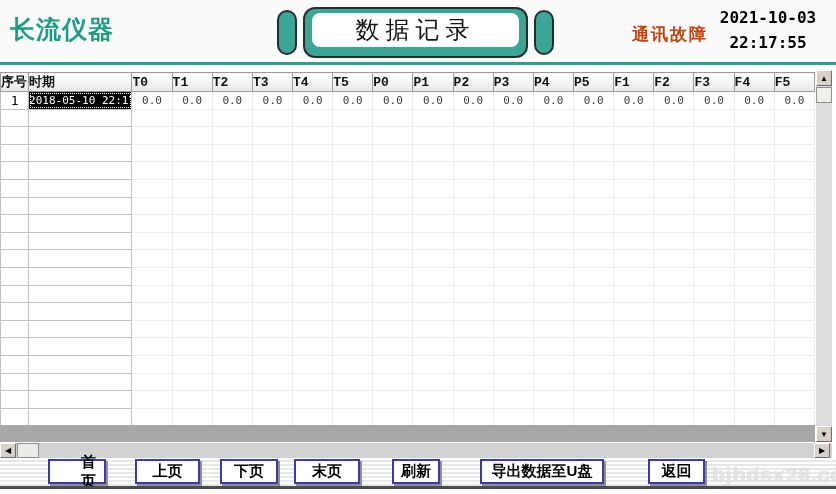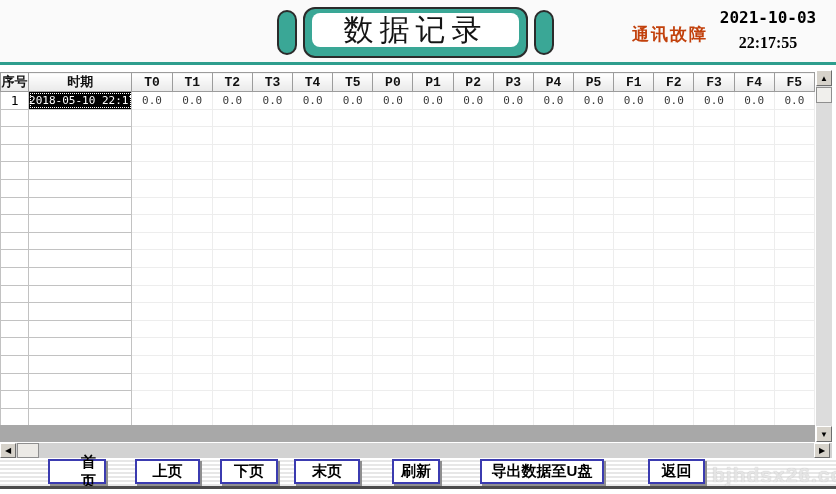--- a/index.html
+++ b/index.html
@@ -13,36 +13,36 @@
            color:#1d9c85; letter-spacing:1px; }
   .pill { position:absolute; top:10px; width:20px; height:45px; background:#3aa796;
           border:2px solid #2b2b2b; border-radius:10px; }
   #pill-left { left:277px; }
   #pill-right { left:534px; }
   #title-box { position:absolute; left:303px; top:7px; width:225px; height:51px;
                background:#3aa796; border:2px solid #2b2b2b; border-radius:12px;
                padding:4px 7px 9px 7px; }
   #title-inner { width:100%; height:100%; background:#ffffff; border-radius:8px;
                  display:flex; align-items:center; justify-content:center; }
-  #page-title { font-size:30px; color:#141414; letter-spacing:6px;
+  #page-title { font-size:24px; color:#141414; letter-spacing:6px;
                 font-family:"Liberation Serif", serif; }
   #status { position:absolute; left:595px; top:23px; width:150px; text-align:center;
             font-size:17px; font-weight:bold; color:#c2410c; letter-spacing:2px; }
   #datetime { position:absolute; left:706px; top:6px; width:124px; text-align:center;
               color:#000000; font-weight:bold; font-family:"DejaVu Sans Mono", monospace; }
   #date-text { font-size:16px; line-height:24px; }
-  #time-text { font-size:16px; line-height:26px;font-family:Liberation Serif, serif; }
+  #time-text { font-size:16px; line-height:26px; }
   #teal-line { position:absolute; left:0; top:62px; width:836px; height:3px; background:#2e9e8e; }
 
   
   #table-wrap { position:absolute; left:0; top:72px; width:816px; height:353px; overflow:hidden; }
   table { border-collapse:collapse; table-layout:fixed; width:815px; }
   th, td { overflow:hidden; white-space:nowrap; }
   th { height:19px; background:linear-gradient(#ffffff,#e9e9e9); border:1px solid #9c9c9c;
-       font-size:13px; font-weight:bold; color:#111; text-align:center;
+       font-size:13px; font-weight:bold; color:#111; text-align:left;
        font-family:"Liberation Mono", monospace; }
   th.cn { font-family:"Liberation Sans", sans-serif; }
   td { height:17.6px; border:1px solid #ededed; font-size:11px; text-align:center;
        color:#3a3a3a; font-family:"DejaVu Sans Mono", monospace; }
   td:nth-child(1), td:nth-child(2) { border-color:#c2c2c2; }
   td.idx { color:#000; font-size:13px; }
   td.sel-ts { background:#000; color:#fff; outline:1px dotted #fff; outline-offset:-2px;
               font-size:11px; letter-spacing:0; }
 
   
@@ -88,20 +88,21 @@
   #watermark { position:absolute; left:712px; top:463px; z-index:40; pointer-events:none;
                font-size:21px; font-weight:bold; letter-spacing:1px;
                color:rgba(236,236,236,0.85); text-shadow:0 0 1px rgba(140,140,140,0.6); }
 </style>
 </head>
 <body>
 
 <div id="stage">
 
   <div id="header">
+    <div id="brand">长流仪器</div>
     <div class="pill" id="pill-left"></div>
     <div id="title-box">
       <div id="title-inner">
         <span id="page-title">数据记录</span>
       </div>
     </div>
     <div class="pill" id="pill-right"></div>
     <div id="status">通讯故障</div>
     <div id="datetime">
       <div id="date-text">2021-10-03</div>

